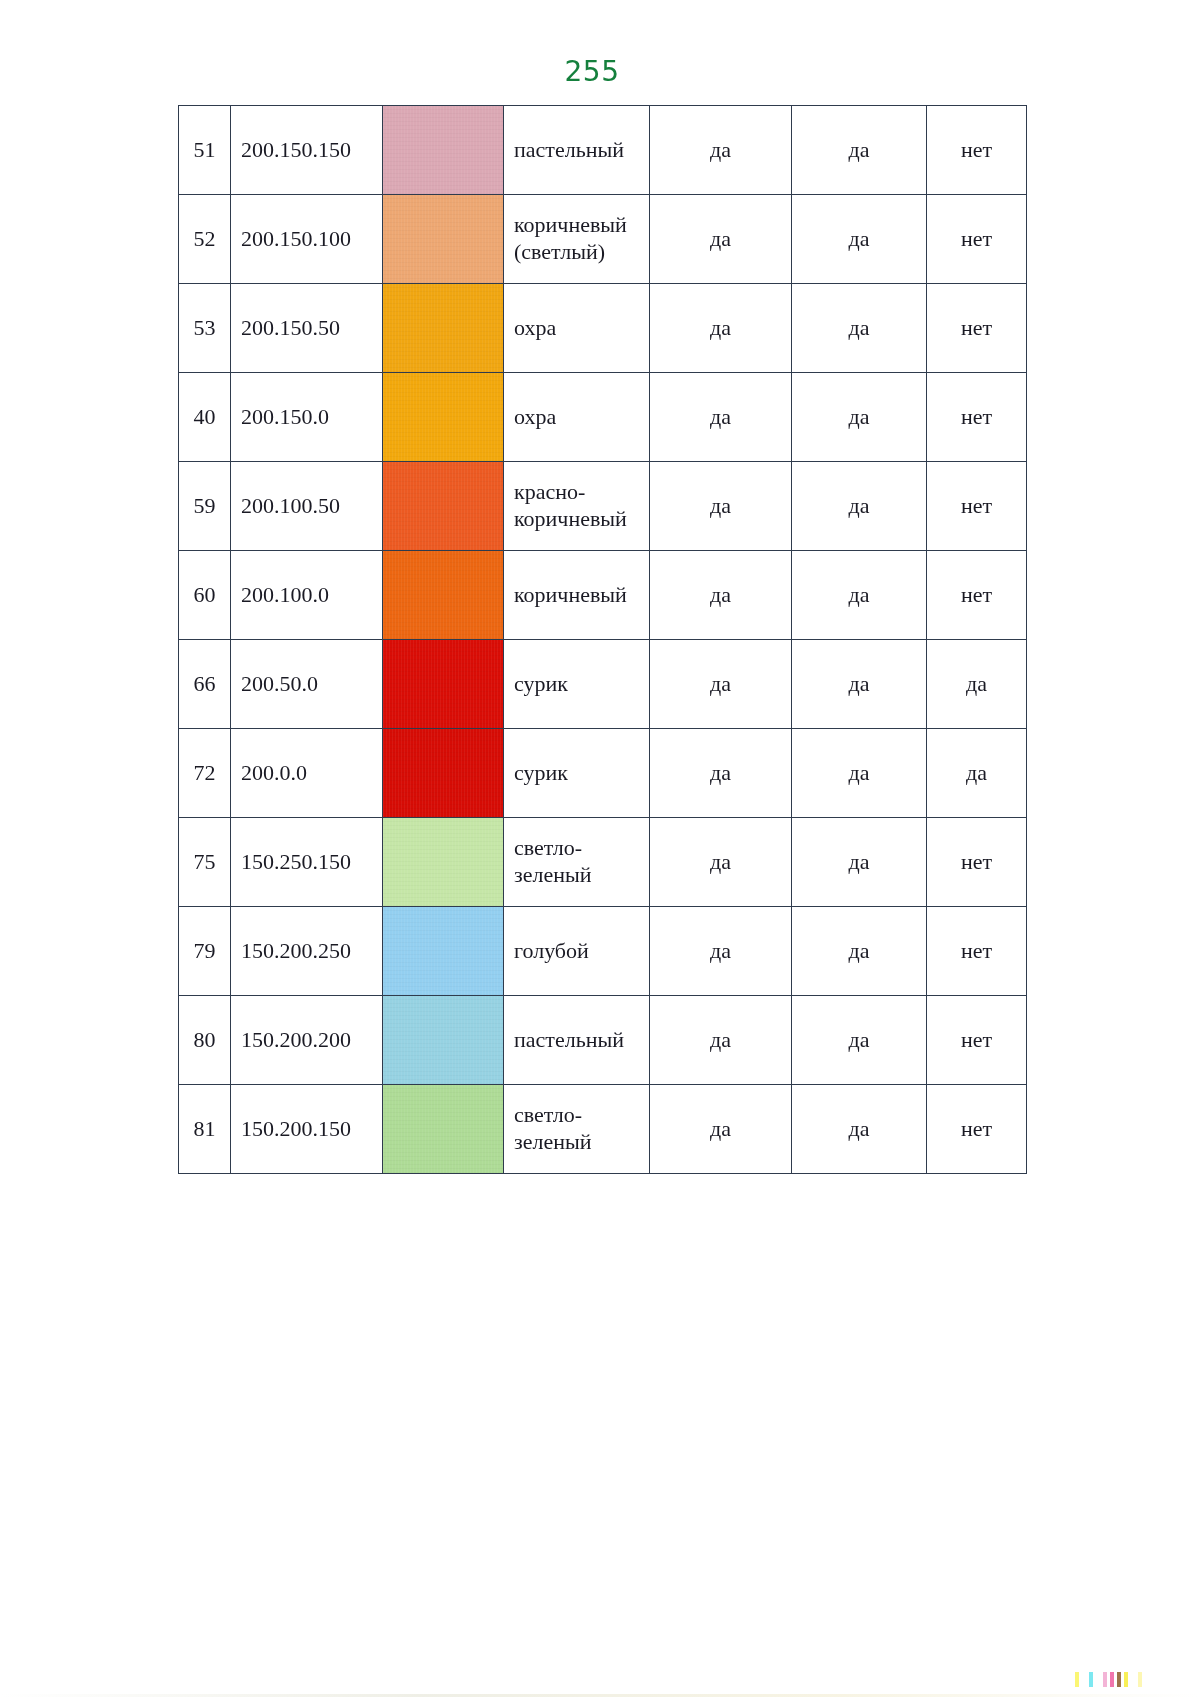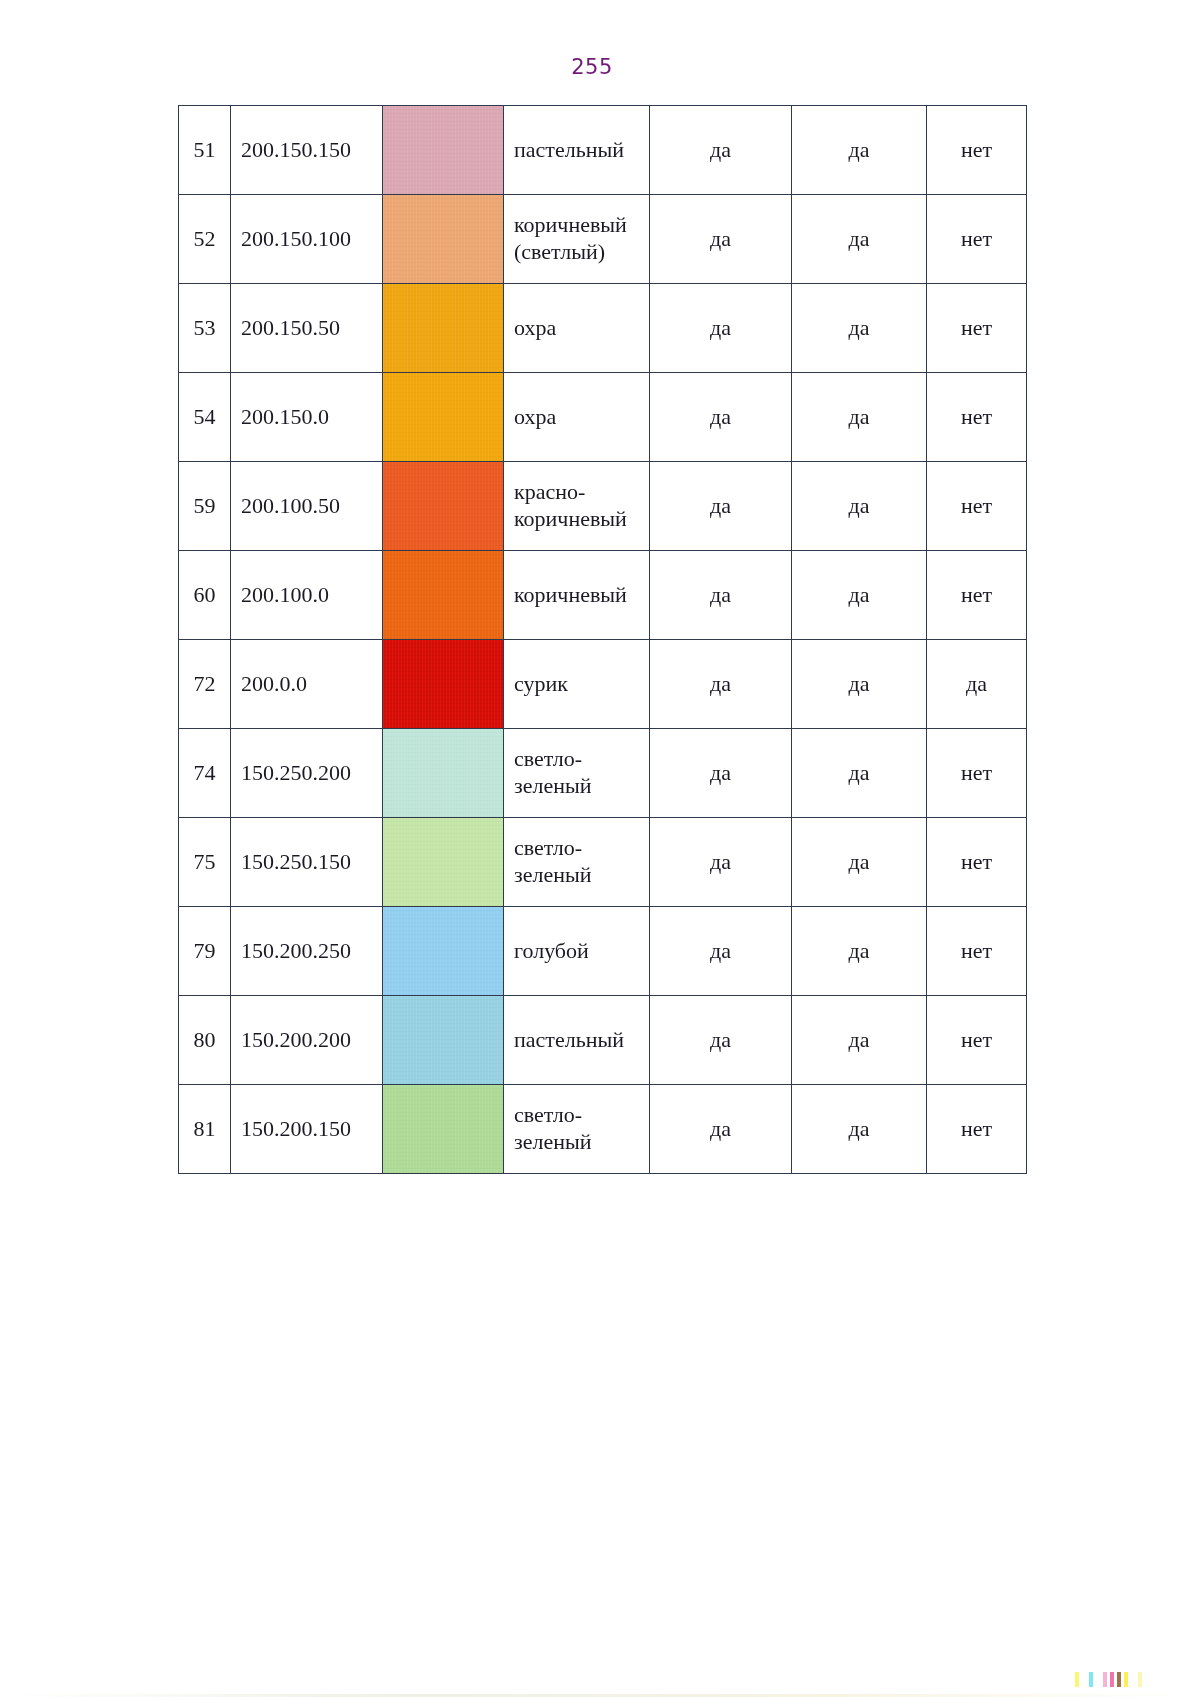--- a/index.html
+++ b/index.html
@@ -18,23 +18,23 @@
   }
 
   
   #page-number {
     position: absolute;
     top: 55px;
     left: 0;
     width: 1184px;
     text-align: center;
     font-family: "DejaVu Sans", "Liberation Sans", sans-serif;
-    font-size: 21px;
+    font-size: 28px;
     letter-spacing: 0.5px;
-    color: #701a75;
+    color: #15803d;
   }
 
   
   #color-table-wrap {
     position: absolute;
     left: 178px;
     top: 105px;
     width: 848px;
   }
   table.color-table {
@@ -169,21 +169,21 @@
           <td class="cell-code">200.150.50</td>
           <td class="cell-swatch">
             <span class="swatch" style="background: rgb(240, 166, 17);"></span>
           </td>
           <td class="cell-name">охра</td>
           <td class="cell-yn">да</td>
           <td class="cell-yn">да</td>
           <td class="cell-yn">нет</td>
         </tr>
         <tr class="trow">
-          <td class="cell-num">54</td>
+          <td class="cell-num">40</td>
           <td class="cell-code">200.150.0</td>
           <td class="cell-swatch">
             <span class="swatch" style="background: rgb(242, 168, 12);"></span>
           </td>
           <td class="cell-name">охра</td>
           <td class="cell-yn">да</td>
           <td class="cell-yn">да</td>
           <td class="cell-yn">нет</td>
         </tr>
         <tr class="trow">
@@ -202,40 +202,40 @@
           <td class="cell-code">200.100.0</td>
           <td class="cell-swatch">
             <span class="swatch" style="background: rgb(236, 102, 17);"></span>
           </td>
           <td class="cell-name">коричневый</td>
           <td class="cell-yn">да</td>
           <td class="cell-yn">да</td>
           <td class="cell-yn">нет</td>
         </tr>
         <tr class="trow">
+          <td class="cell-num">66</td>
+          <td class="cell-code">200.50.0</td>
+          <td class="cell-swatch">
+            <span class="swatch" style="background: rgb(217, 13, 6);"></span>
+          </td>
+          <td class="cell-name">сурик</td>
+          <td class="cell-yn">да</td>
+          <td class="cell-yn">да</td>
+          <td class="cell-yn">да</td>
+        </tr>
+        <tr class="trow">
           <td class="cell-num">72</td>
           <td class="cell-code">200.0.0</td>
           <td class="cell-swatch">
             <span class="swatch" style="background: rgb(214, 12, 5);"></span>
           </td>
           <td class="cell-name">сурик</td>
           <td class="cell-yn">да</td>
           <td class="cell-yn">да</td>
           <td class="cell-yn">да</td>
-        </tr>
-        <tr class="trow">
-          <td class="cell-num">74</td>
-          <td class="cell-code">150.250.200</td>
-          <td class="cell-swatch">
-            <span class="swatch" style="background: rgb(191, 230, 216);"></span>
-          </td>
-          <td class="cell-name">светло-зеленый</td>
-          <td class="cell-yn">да</td>
-          <td class="cell-yn">да</td>
-          <td class="cell-yn">нет</td>
         </tr>
         <tr class="trow">
           <td class="cell-num">75</td>
           <td class="cell-code">150.250.150</td>
           <td class="cell-swatch">
             <span class="swatch" style="background: rgb(197, 230, 167);"></span>
           </td>
           <td class="cell-name">светло-зеленый</td>
           <td class="cell-yn">да</td>
           <td class="cell-yn">да</td>

